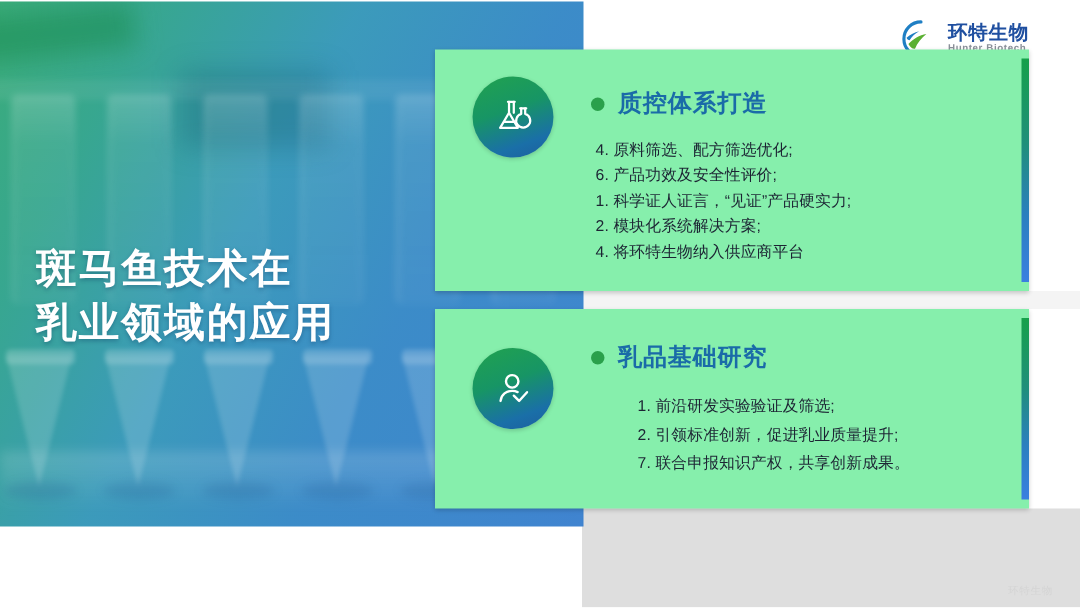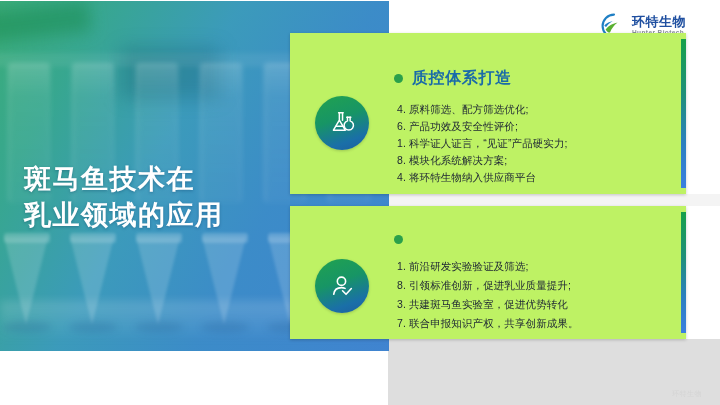--- a/index.html
+++ b/index.html
@@ -207,24 +207,24 @@
     color: #8a9099;
     letter-spacing: .4px;
     margin-top: 2px;
     font-weight: bold;
   }
 
   
   .card {
     position: absolute;
     left: 290px;
-    background: #bef264;
+    background: #86efac;
     box-shadow: 0 1px 3px rgba(0,0,0,.20);
     display: flex;
-    align-items: center;
+    align-items: flex-start;
   }
   .card-1 { top: 33px;  width: 396px; height: 161px; }
   .card-2 { top: 206px; width: 396px; height: 133px; }
 
   .accent-bar {
     position: absolute;
     right: 0;
     top: 6px;
     bottom: 6px;
     width: 5px;
@@ -277,21 +277,21 @@
     list-style: none;
   }
   .card-list li {
     font-size: 10.5px;
     color: #1c2433;
     line-height: 17px;
     white-space: nowrap;
     letter-spacing: .1px;
   }
   .card-2 .card-list { margin-top: 13px; }
-  .card-2 .card-list li { line-height: 19px; }
+  .card-2 .card-list li { line-height: 19px; margin-left: 28px; }
 </style>
 </head>
 <body>
 
 <div class="slide">
 
   <div class="base-white"></div>
   <div class="grey-mid"></div>
   <div class="grey-footer"></div>
   <div class="watermark">环特生物</div>
@@ -378,21 +378,21 @@
     </div>
     <div class="card-body">
       <div class="card-head">
         <span class="bullet"></span>
         <span class="card-title">质控体系打造</span>
       </div>
       <ul class="card-list">
         <li>4. 原料筛选、配方筛选优化;</li>
         <li>6. 产品功效及安全性评价;</li>
         <li>1. 科学证人证言，“见证”产品硬实力;</li>
-        <li>8. 模块化系统解决方案;</li>
+        <li>2. 模块化系统解决方案;</li>
         <li>4. 将环特生物纳入供应商平台</li>
       </ul>
     </div>
   </div>
 
   <div class="card card-2">
     <div class="accent-bar"></div>
     <div class="icon-wrap">
       <span class="icon-circle">
         <svg viewBox="0 0 34 34" width="30" height="30" aria-hidden="true">
@@ -400,23 +400,23 @@
             <circle cx="16.4" cy="11.6" r="4.7"></circle>
             <path d="M7.6 26.4c.6-5 4.4-7.6 8.8-7.6 1.5 0 2.9.3 4.1.9"></path>
             <path d="M17.6 22.4l4 4 6-6.6"></path>
           </g>
         </svg>
       </span>
     </div>
     <div class="card-body">
       <div class="card-head">
         <span class="bullet"></span>
+        <span class="card-title">乳品基础研究</span>
       </div>
       <ul class="card-list">
         <li>1. 前沿研发实验验证及筛选;</li>
-        <li>8. 引领标准创新，促进乳业质量提升;</li>
-        <li>3. 共建斑马鱼实验室，促进优势转化</li>
+        <li>2. 引领标准创新，促进乳业质量提升;</li>
         <li>7. 联合申报知识产权，共享创新成果。</li>
       </ul>
     </div>
   </div>
 
 </div>
 
 </body></html>

